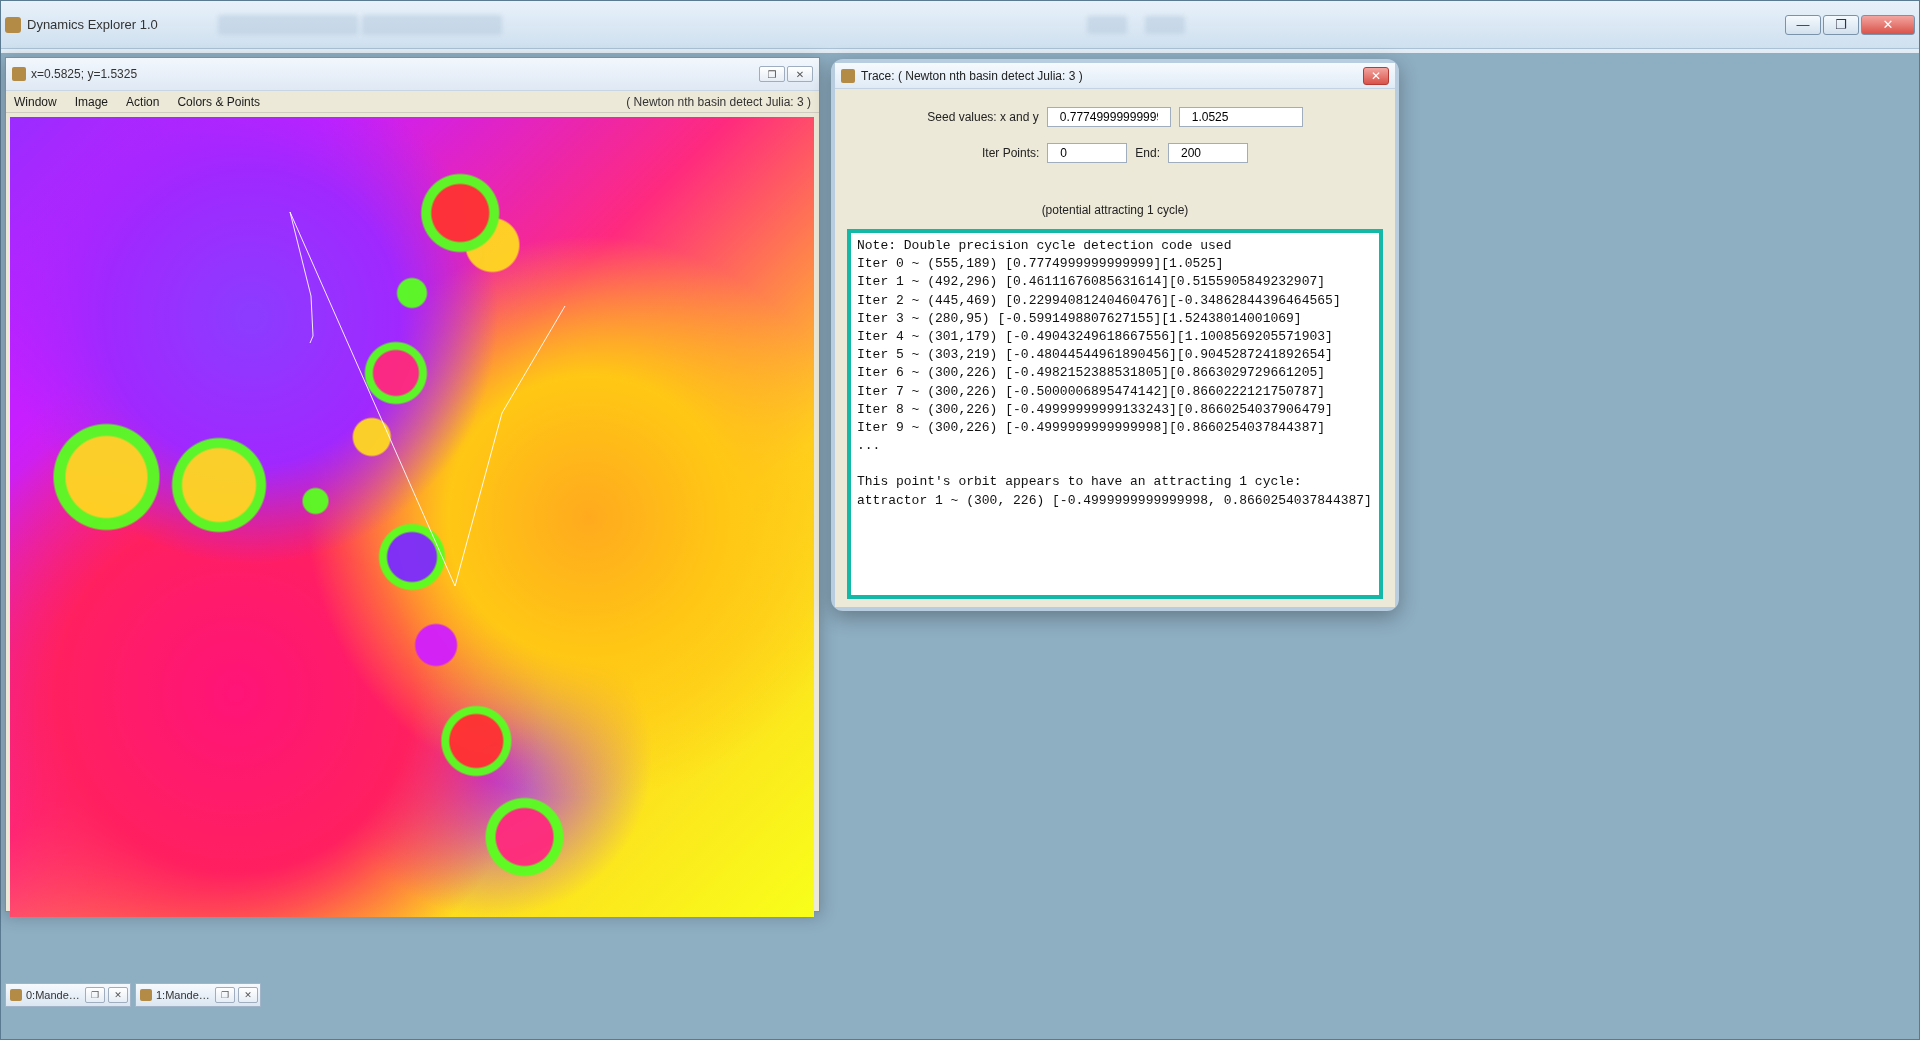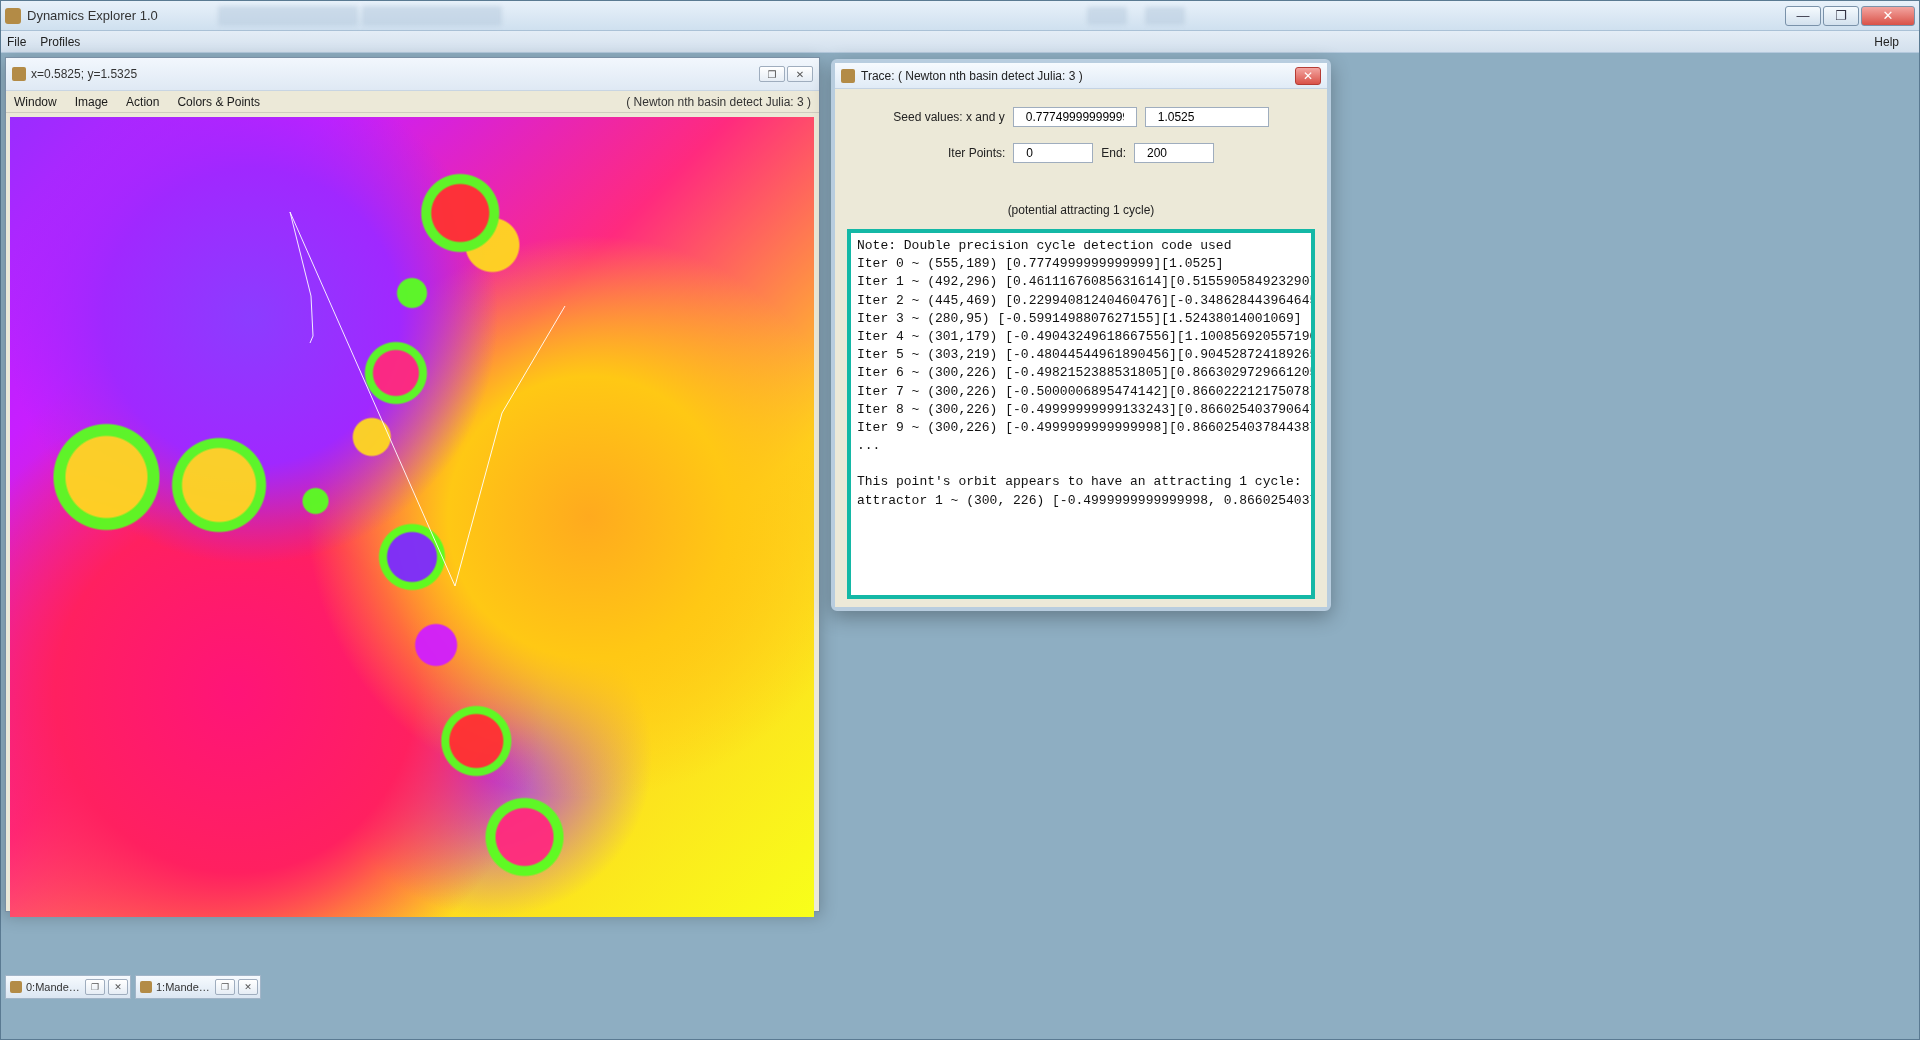--- a/index.html
+++ b/index.html
@@ -14,21 +14,21 @@
   }
 
   
   .outer-window {
     position: absolute;
     left: 0; top: 0; right: 0; bottom: 0;
     background: linear-gradient(#d7e6f4, #b6cfe0 40px, #8eaec2 60px);
     border: 1px solid #5a7a92;
   }
   .outer-titlebar {
-    height: 30px;
+    height: 48px;
     background: linear-gradient(#e8f1fa, #cfe0ef);
     display: flex;
     align-items: center;
     padding: 0 4px;
     border-bottom: 1px solid #aac1d6;
   }
   .outer-titlebar .app-icon {
     width: 16px; height: 16px;
     margin-right: 6px;
     background: #b38b46;
@@ -178,24 +178,24 @@
   }
   .fractal-canvas svg.orbit {
     position: absolute; inset: 0;
     width: 100%; height: 100%;
   }
 
   
   .trace-window {
     position: absolute;
     left: 830px; top: 6px;
-    width: 500px;
+    width: 568px;
     background: #ece9d8;
     border: 4px solid #b8cddf;
-    border-radius: 6px;
+    border-radius: 12px;
     box-shadow: 0 6px 20px rgba(0,0,0,.3);
   }
   .trace-titlebar {
     height: 26px;
     background: linear-gradient(#f6fafe, #e0ebf6);
     border-bottom: 1px solid #c4d3e3;
     display: flex; align-items: center;
     padding: 0 6px;
     font-size: 12px;
     color: #222;
@@ -272,21 +272,21 @@
     padding: 4px 6px;
     white-space: pre;
     overflow: hidden;
     height: 370px;
     color: #111;
   }
 
   
   .mdi-taskbar {
     position: absolute;
-    left: 4px; bottom: 10px;
+    left: 4px; bottom: 2px;
     display: flex; gap: 4px;
   }
   .mdi-min {
     display: flex; align-items: center;
     background: linear-gradient(#f6fafe, #dbe6f2);
     border: 1px solid #a2b5c8;
     height: 24px;
     padding: 0 2px 0 4px;
     font-size: 11px;
     color: #333;

